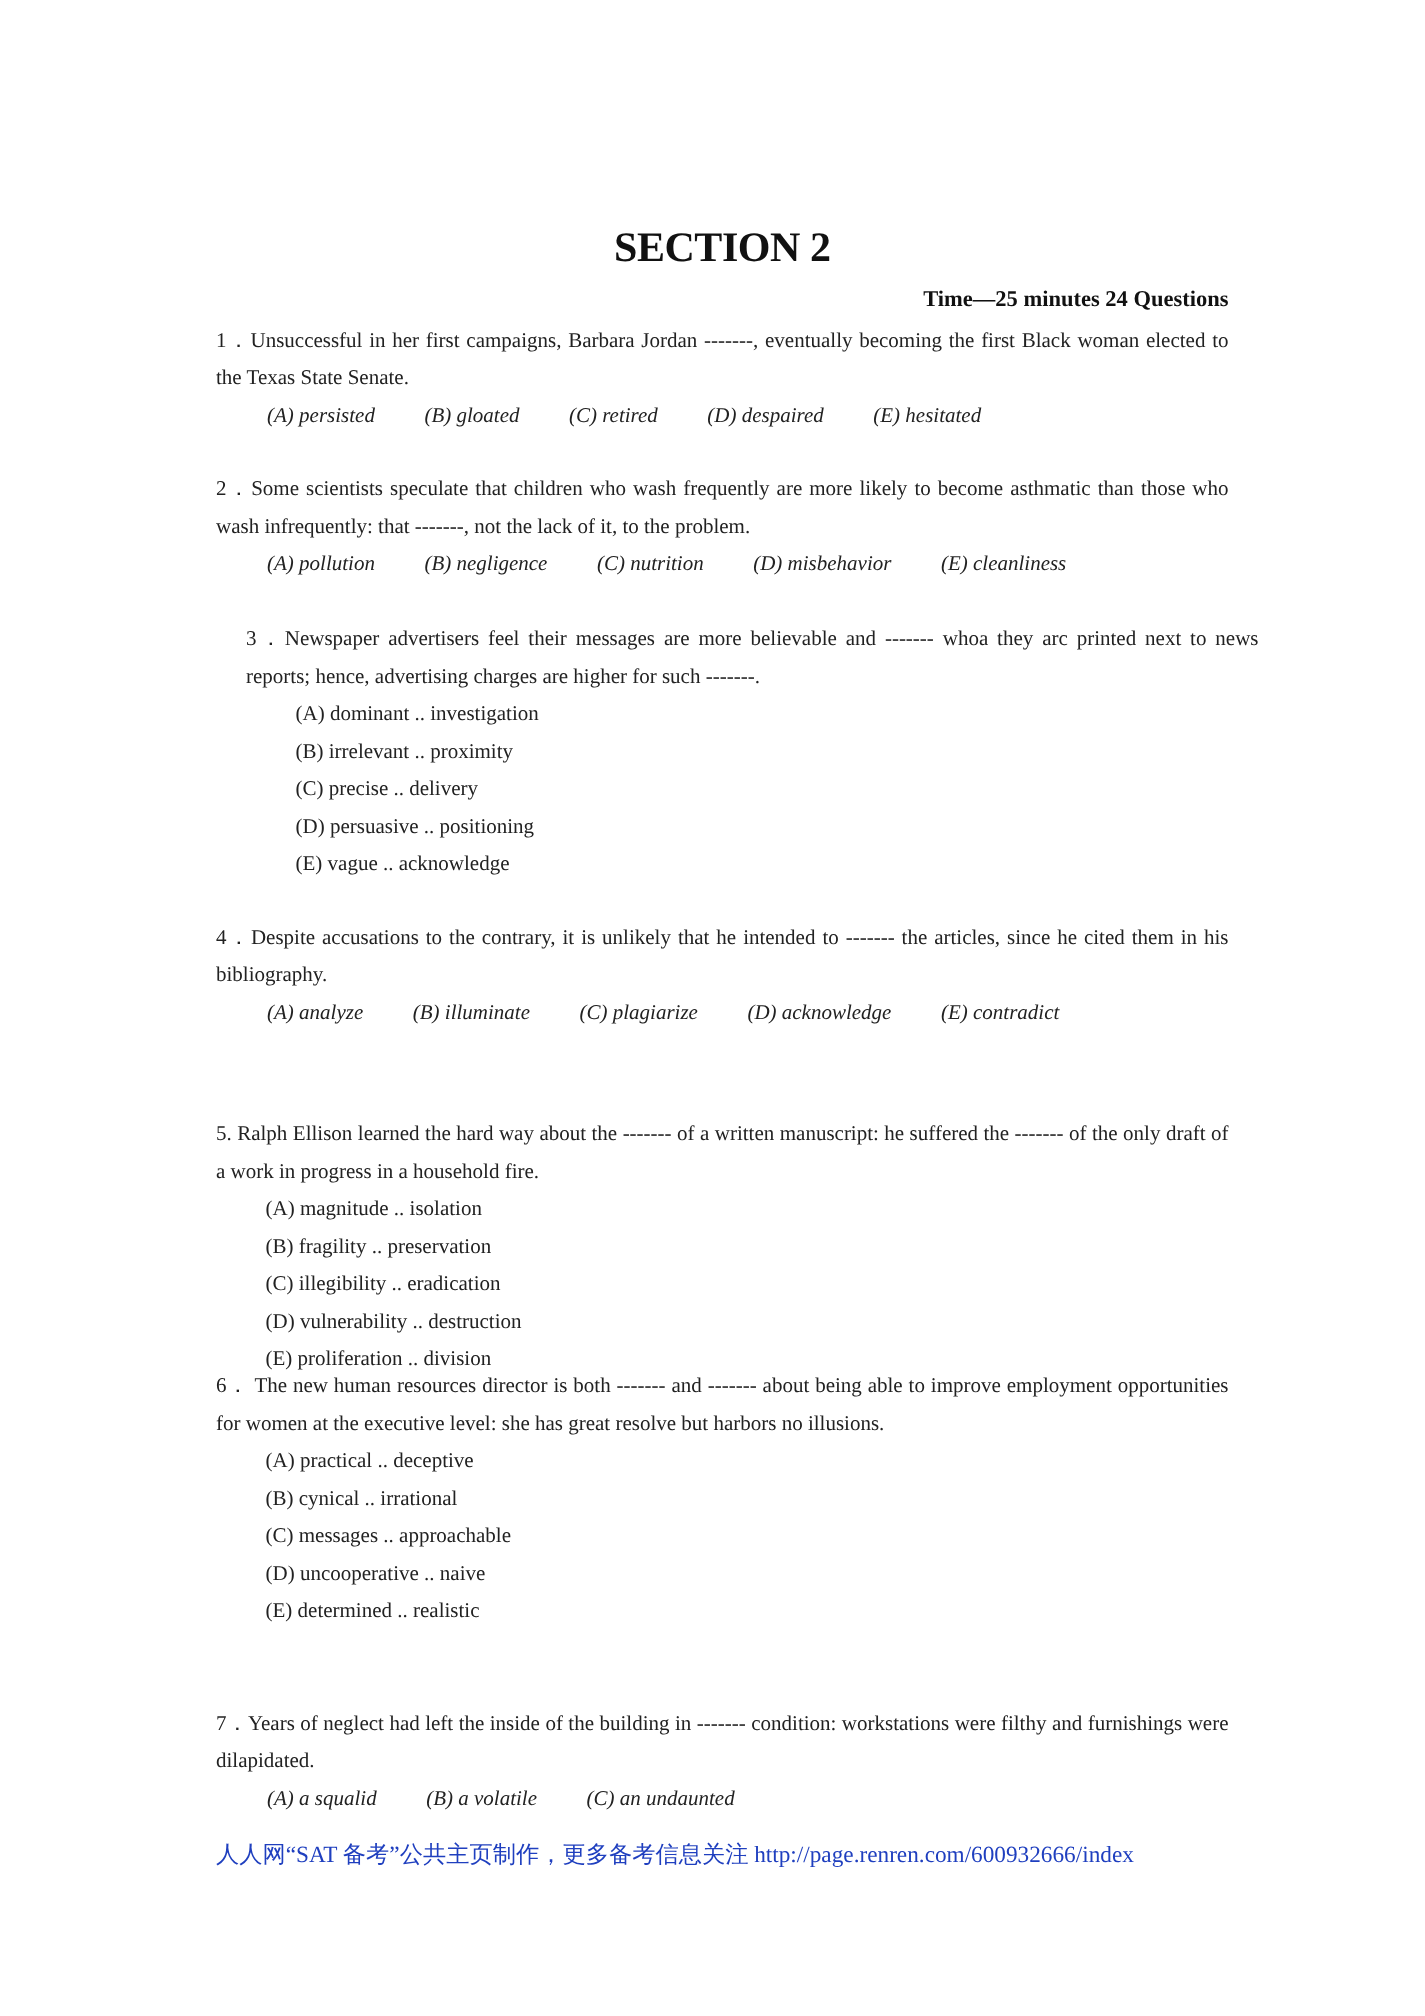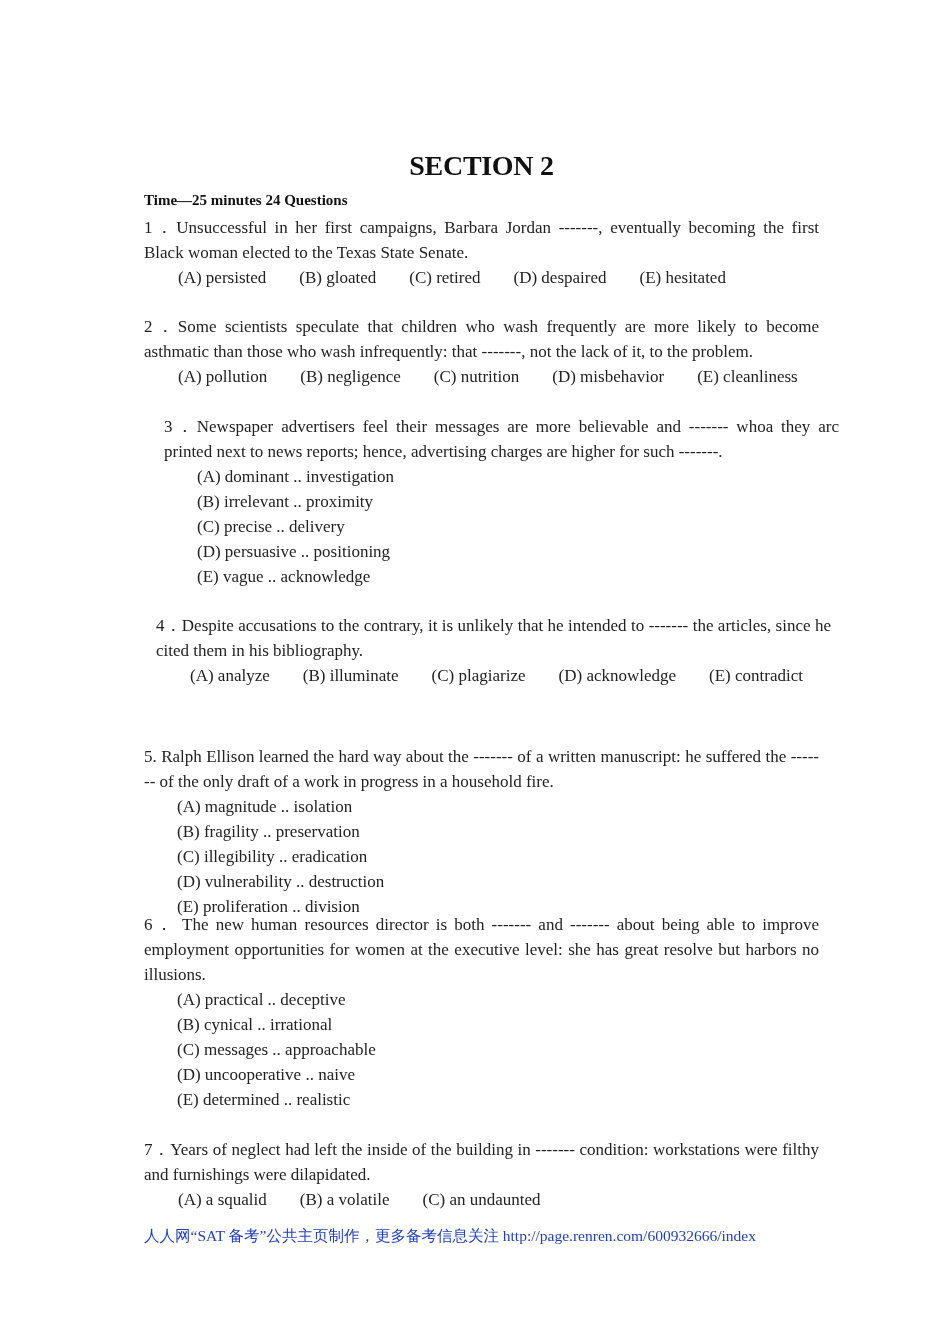--- a/index.html
+++ b/index.html
@@ -9,26 +9,26 @@
     color: #222222;
   }
   .page { position: absolute; left: 144px; top: 0; width: 675px; }
   .section-title {
     position: absolute; left: 0; width: 675px; top: 150px;
     text-align: center; font-weight: bold; font-size: 28px; color: #111;
     letter-spacing: -0.3px;
   }
   .time-line {
     position: absolute; left: 0; width: 675px; top: 192px;
-    text-align: left; font-weight: bold; font-size: 15px; color: #111;
+    text-align: right; font-weight: bold; font-size: 15px; color: #111;
   }
-  .question { position: absolute; left: 0; width: 675px; font-size: 17px; line-height: 25px; }
+  .question { position: absolute; left: 0; width: 675px; font-size: 14px; line-height: 25px; }
   .stem { text-align: justify; text-align-last: left; margin: 0; }
   .choices-row { display: flex; padding-left: 34px; white-space: nowrap; }
-  .choices-row .choice { margin-right: 33px; }
+  .choices-row .choice { margin-right: 33px; font-style: italic; }
   .choices-col { padding-left: 33px; }
   .choices-col .choice { display: block; white-space: nowrap; }
   .footer {
     position: absolute; left: 0; width: 675px; top: 1226px;
     font-size: 15.5px; color: #1f3fbf; white-space: nowrap;
   }
 </style>
 </head>
 <body>
 
@@ -62,21 +62,21 @@
     <p class="stem">3．Newspaper advertisers feel their messages are more believable and ------- whoa they arc printed next to news reports; hence, advertising charges are higher for such -------.</p>
     <div class="choices-col">
       <span class="choice">(A) dominant .. investigation</span>
       <span class="choice">(B) irrelevant .. proximity</span>
       <span class="choice">(C) precise .. delivery</span>
       <span class="choice">(D) persuasive .. positioning</span>
       <span class="choice">(E) vague .. acknowledge</span>
     </div>
   </div>
 
-  <div class="question" style="top:613px;margin-left:12px;">
+  <div class="question" style="top:613px;">
     <p class="stem">4．Despite accusations to the contrary, it is unlikely that he intended to ------- the articles, since he cited them in his bibliography.</p>
     <div class="choices-row">
       <span class="choice">(A) analyze</span>
       <span class="choice">(B) illuminate</span>
       <span class="choice">(C) plagiarize</span>
       <span class="choice">(D) acknowledge</span>
       <span class="choice">(E) contradict</span>
     </div>
   </div>
 

